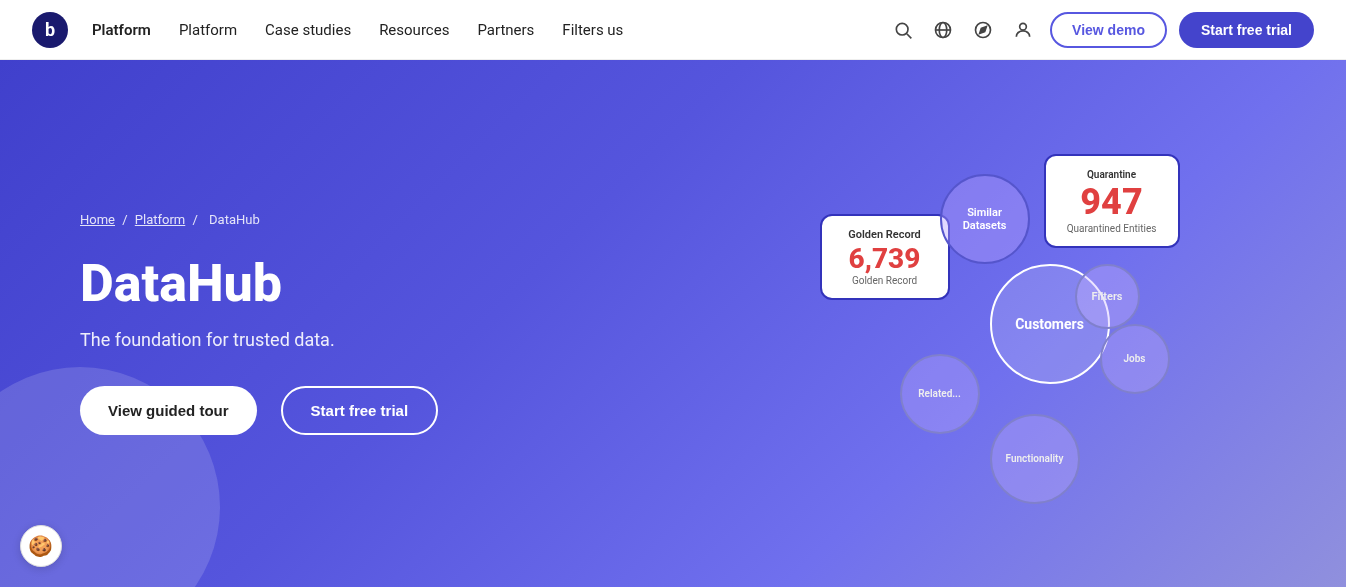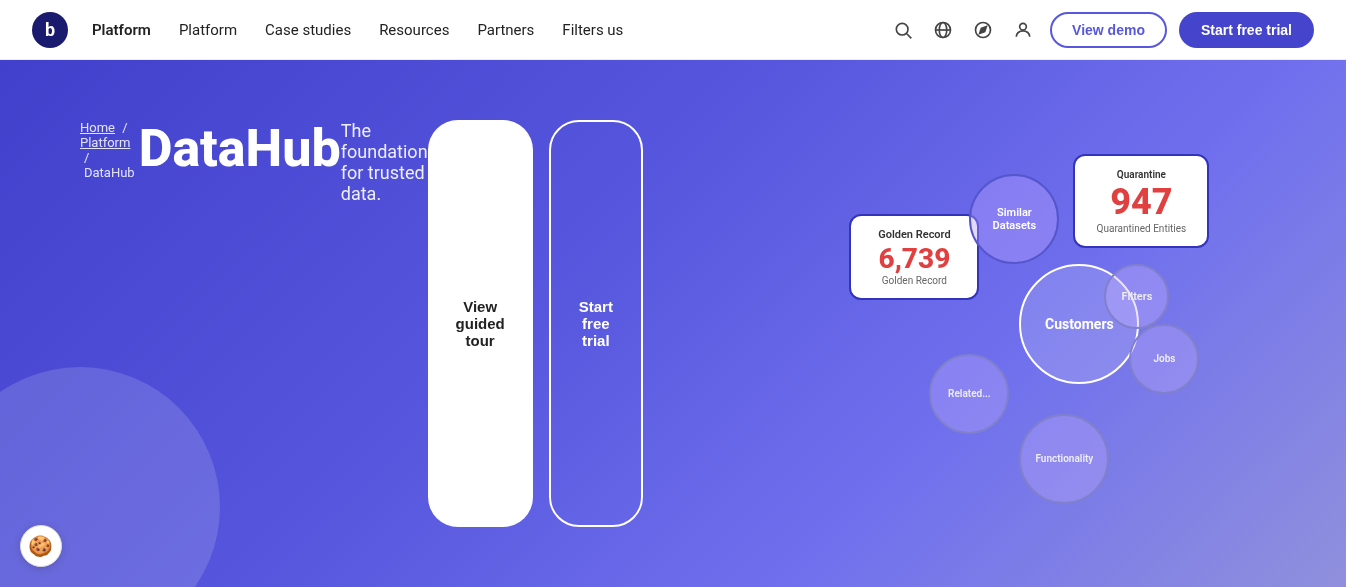--- a/index.html
+++ b/index.html
@@ -91,21 +91,21 @@
       background: linear-gradient(135deg, #4040cc 0%, #5555dd 40%, #7070ee 70%, #9090dd 100%);
       min-height: 527px;
       position: relative;
       overflow: hidden;
       display: flex;
       align-items: stretch;
     }
     .hero-left {
       padding: 60px 60px 60px 80px;
       display: flex;
-      flex-direction: row;
+      flex-direction: column;
       justify-content: center;
       flex: 0 0 50%;
       position: relative;
       z-index: 2;
     }
     .breadcrumb {
       font-size: 13px;
       color: rgba(255,255,255,0.85);
       margin-bottom: 28px;
     }
@@ -124,21 +124,21 @@
       margin-bottom: 16px;
       line-height: 1.1;
     }
     .hero-subtitle {
       font-size: 18px;
       color: rgba(255,255,255,0.9);
       margin-bottom: 36px;
     }
     .hero-buttons {
       display: flex;
-      gap: 16px;
+      gap: 24px;
     }
     .btn-tour {
       background: #fff;
       color: #222;
       border: none;
       padding: 14px 28px;
       border-radius: 30px;
       font-size: 15px;
       font-weight: 700;
       cursor: pointer;

